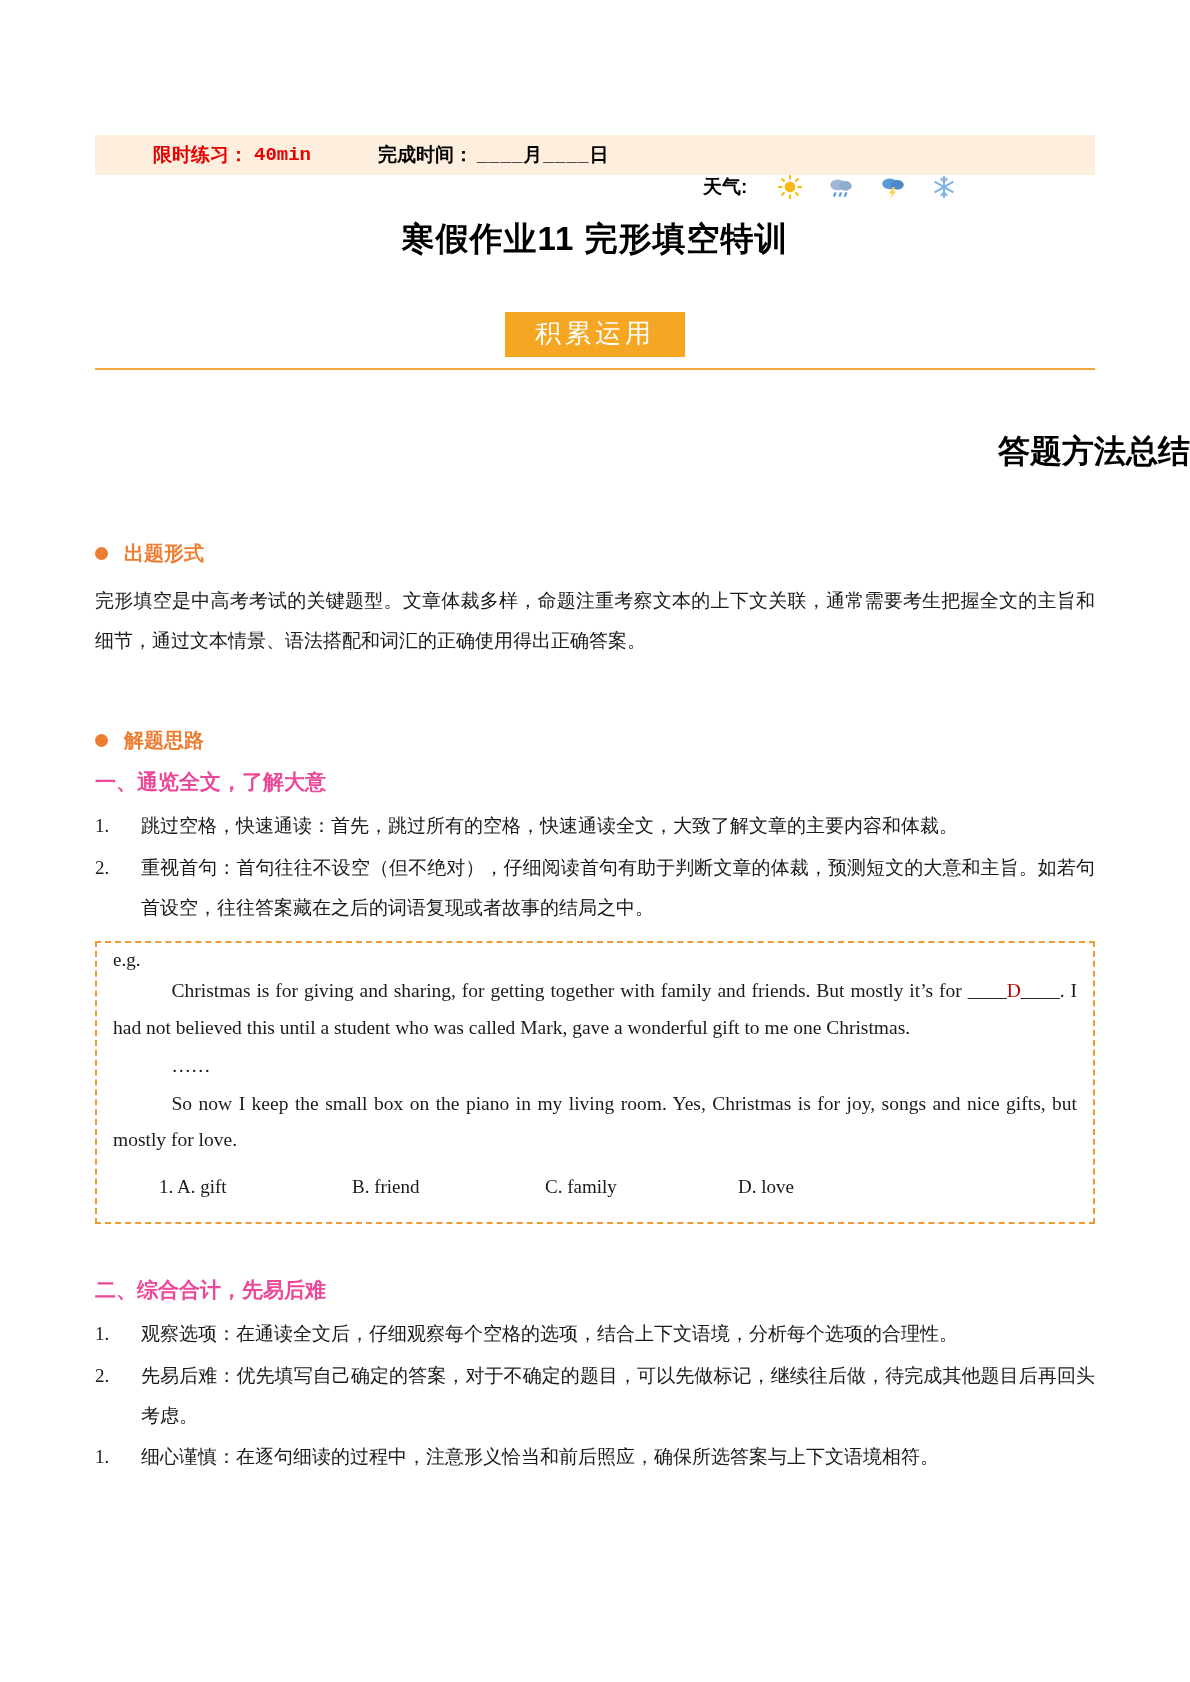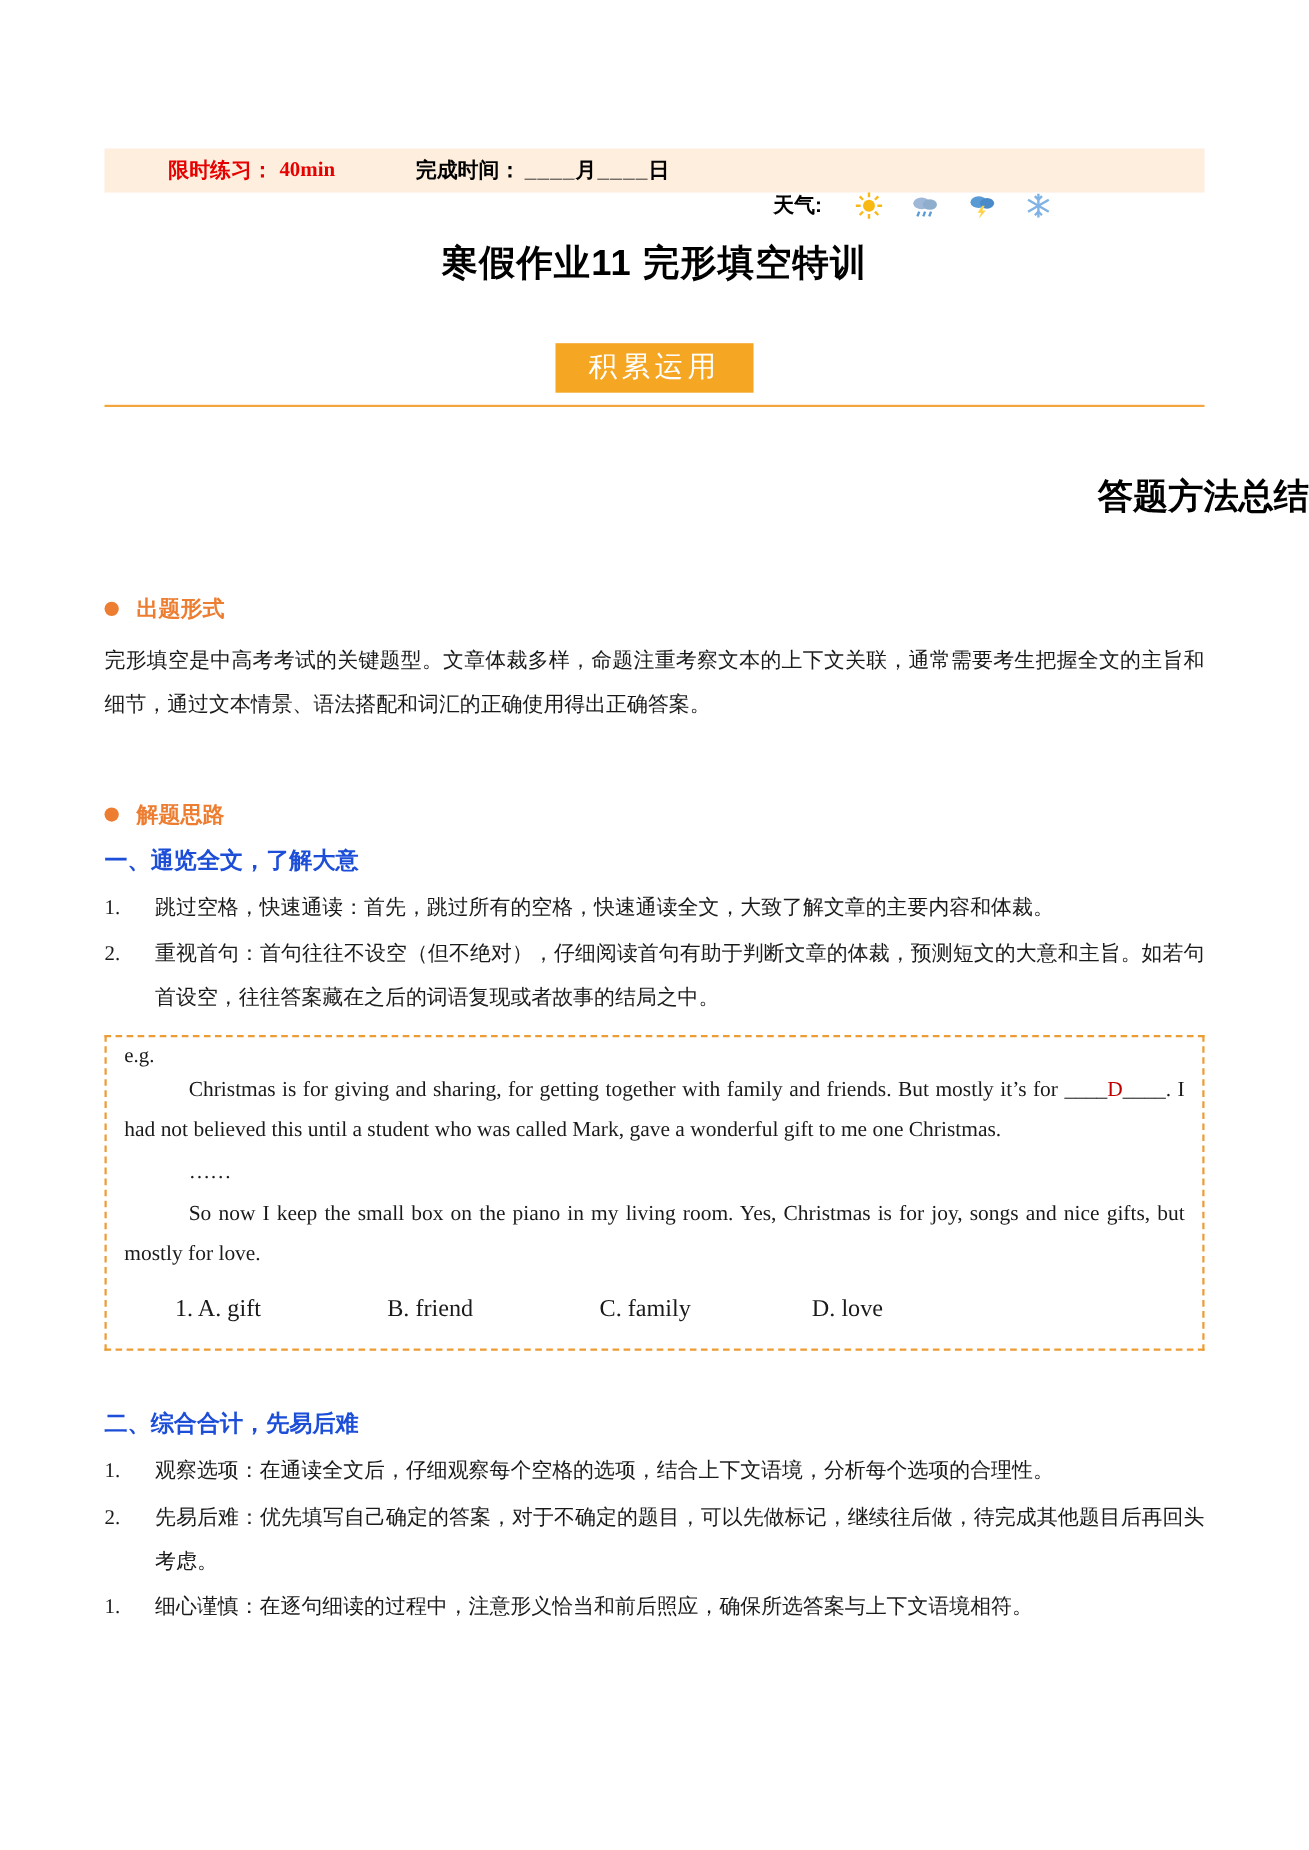--- a/index.html
+++ b/index.html
@@ -21,21 +21,21 @@
     position: relative;
     margin: 135px 95px 0;
     height: 40px;
     background: #fdeedd;
     font-family: "Liberation Sans", sans-serif;
     font-weight: bold;
     font-size: 19px;
   }
   .hb-item { position: absolute; top: 0; height: 40px; display: flex; align-items: center; }
   .hb-timed { left: 58px; color: #e60000; }
-  .hb-timed .timed-value { font-family: Liberation Serif, serif; margin-left: 6px; }
+  .hb-timed .timed-value { font-family: Liberation Mono, monospace; margin-left: 6px; }
   .hb-completion { left: 283px; color: #000; align-items: center; }
   .hb-completion .completion-value { margin-left: 4px; letter-spacing: 1px; }
   .hb-weather { left: 608px; color: #000; margin-top: 32px; }
   .weather-icons { display: flex; align-items: center; gap: 24px; margin-left: 30px; }
   .weather-icons svg { display: block; }
 
   
   .doc-title {
     margin-top: 42px;
     text-align: center;
@@ -92,40 +92,40 @@
     font-size: 19px;
     line-height: 2.1;
     text-align: justify;
     margin: 4px 0 0;
   }
 
   .sub-heading {
     font-family: "Liberation Sans", sans-serif;
     font-weight: bold;
     font-size: 21px;
-    color: #1d4ed8;
+    color: #ec4899;
     margin: 38px 0 10px;
   }
 
   .num-item { display: flex; font-size: 19px; line-height: 2.1; margin-top: 2px; }
   .num-item .num { width: 46px; flex-shrink: 0; font-family: "Liberation Serif", serif; }
   .num-item .txt { flex: 1; text-align: justify; }
 
   
   .example-box {
     margin-top: 14px;
     border: 2px dashed #ed9b33;
     padding: 6px 16px 24px 16px;
     font-size: 19.5px;
   }
   .eg-label { font-size: 19px; }
   .eg-para { text-indent: 3em; text-align: justify; line-height: 1.85; margin: 2px 0 0; }
   .eg-ellipsis { text-indent: 3em; line-height: 1.85; margin: 2px 0 0; }
   .blank-letter { color: #c00000; }
-  .options-row { display: flex; margin-top: 18px; padding-left: 46px; font-size: 22px; }
+  .options-row { display: flex; margin-top: 18px; padding-left: 46px; font-size: 19px; }
   .options-row .opt { width: 193px; }
   .options-row .opt:last-child { width: auto; }
 
   .spacer-after-box { height: 14px; }
 </style>
 </head>
 <body>
 
 <div class="page">
 

